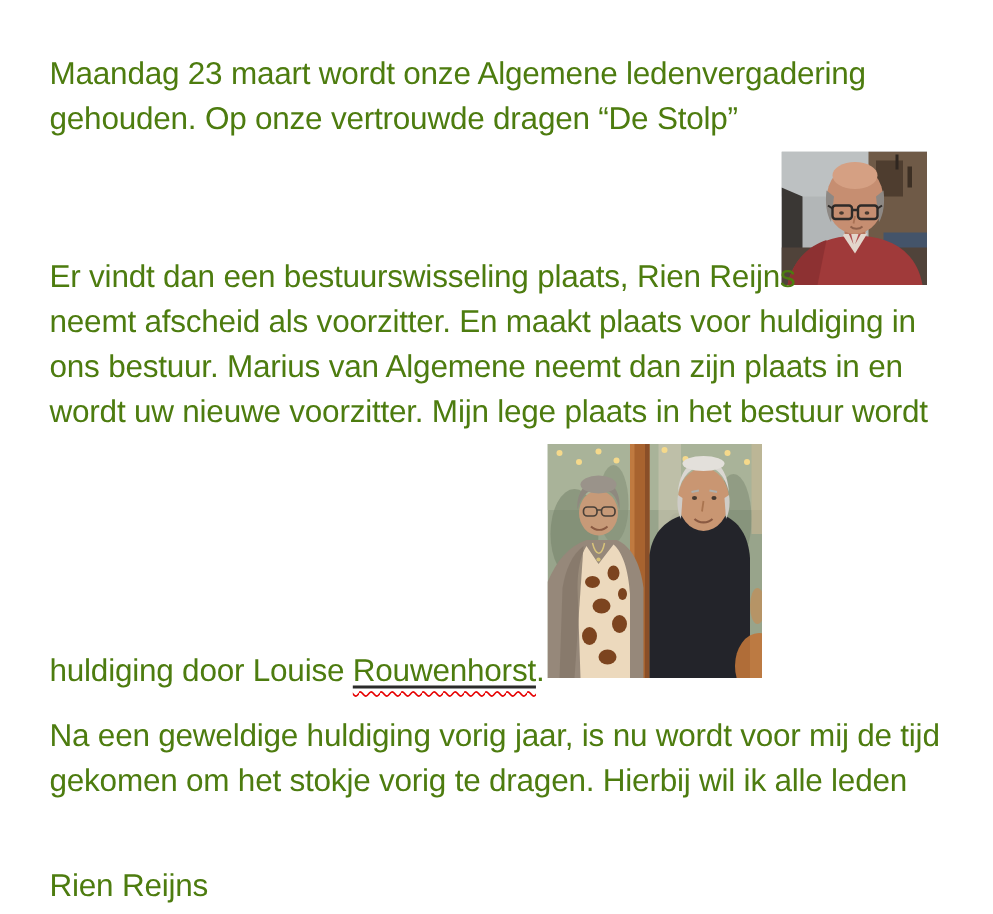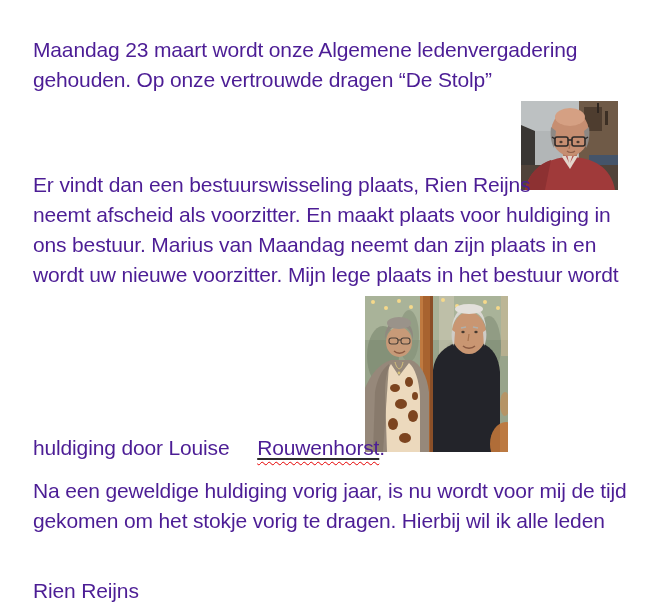--- a/index.html
+++ b/index.html
@@ -6,34 +6,33 @@
   .page {
     position: relative;
     width: 662px;
     height: 609px;
     background: #ffffff;
     overflow: hidden;
     font-family: "Liberation Sans", sans-serif;
     font-size: 21px;
     line-height: 30px;
     letter-spacing: -0.15px;
-    color: #4c1d95;
+    color: #4d7c0f;
   }
   .line {
     position: absolute;
     left: 33px;
     white-space: nowrap;
   }
   .link-solid {
     text-decoration: underline;
     text-decoration-color: #2b2b2b;
     text-decoration-thickness: 1.5px;
     text-underline-offset: 3px;
     cursor: pointer;
-    margin-left: 22px;
   }
   .link-squiggle {
     text-decoration: underline wavy #e60000;
     text-decoration-thickness: 1px;
     text-underline-offset: 6px;
   }
   .photo {
     position: absolute;
     display: block;
   }
@@ -84,21 +83,21 @@
 
       <ellipse cx="40" cy="41" rx="1.6" ry="1.2" fill="#4a3a30"></ellipse>
       <ellipse cx="57" cy="41" rx="1.6" ry="1.2" fill="#4a3a30"></ellipse>
       <path d="M46,50 C48,52 52,52 54,50" fill="none" stroke="#8f604a" stroke-width="1.2"></path>
       <path d="M49,43 L48,48" fill="none" stroke="#a97154" stroke-width="1.2"></path>
     </svg>
   </span>
 
   <div class="line" style="top:170px">Er vindt dan een bestuurswisseling plaats, Rien Reijns</div>
   <div class="line" style="top:200px">neemt afscheid als voorzitter. En maakt plaats voor huldiging in</div>
-  <div class="line" style="top:230px">ons bestuur. Marius van Maandag neemt dan zijn plaats in en</div>
+  <div class="line" style="top:230px">ons bestuur. Marius van Algemene neemt dan zijn plaats in en</div>
   <div class="line" style="top:260px">wordt uw nieuwe voorzitter. Mijn lege plaats in het bestuur wordt</div>
 
   <span class="photo" id="photo-couple">
     <svg width="143" height="156" viewBox="0 0 143 156" aria-hidden="true">
       <rect width="143" height="156" fill="#98a48b"></rect>
       <rect x="0" y="0" width="143" height="44" fill="#a9b399"></rect>
       <ellipse cx="18" cy="60" rx="16" ry="30" fill="#74816a" opacity="0.55"></ellipse>
       <ellipse cx="44" cy="40" rx="10" ry="26" fill="#7d8a71" opacity="0.5"></ellipse>
       <ellipse cx="124" cy="50" rx="12" ry="30" fill="#74816a" opacity="0.45"></ellipse>
       <ellipse cx="86" cy="70" rx="8" ry="24" fill="#7d8a71" opacity="0.4"></ellipse>

